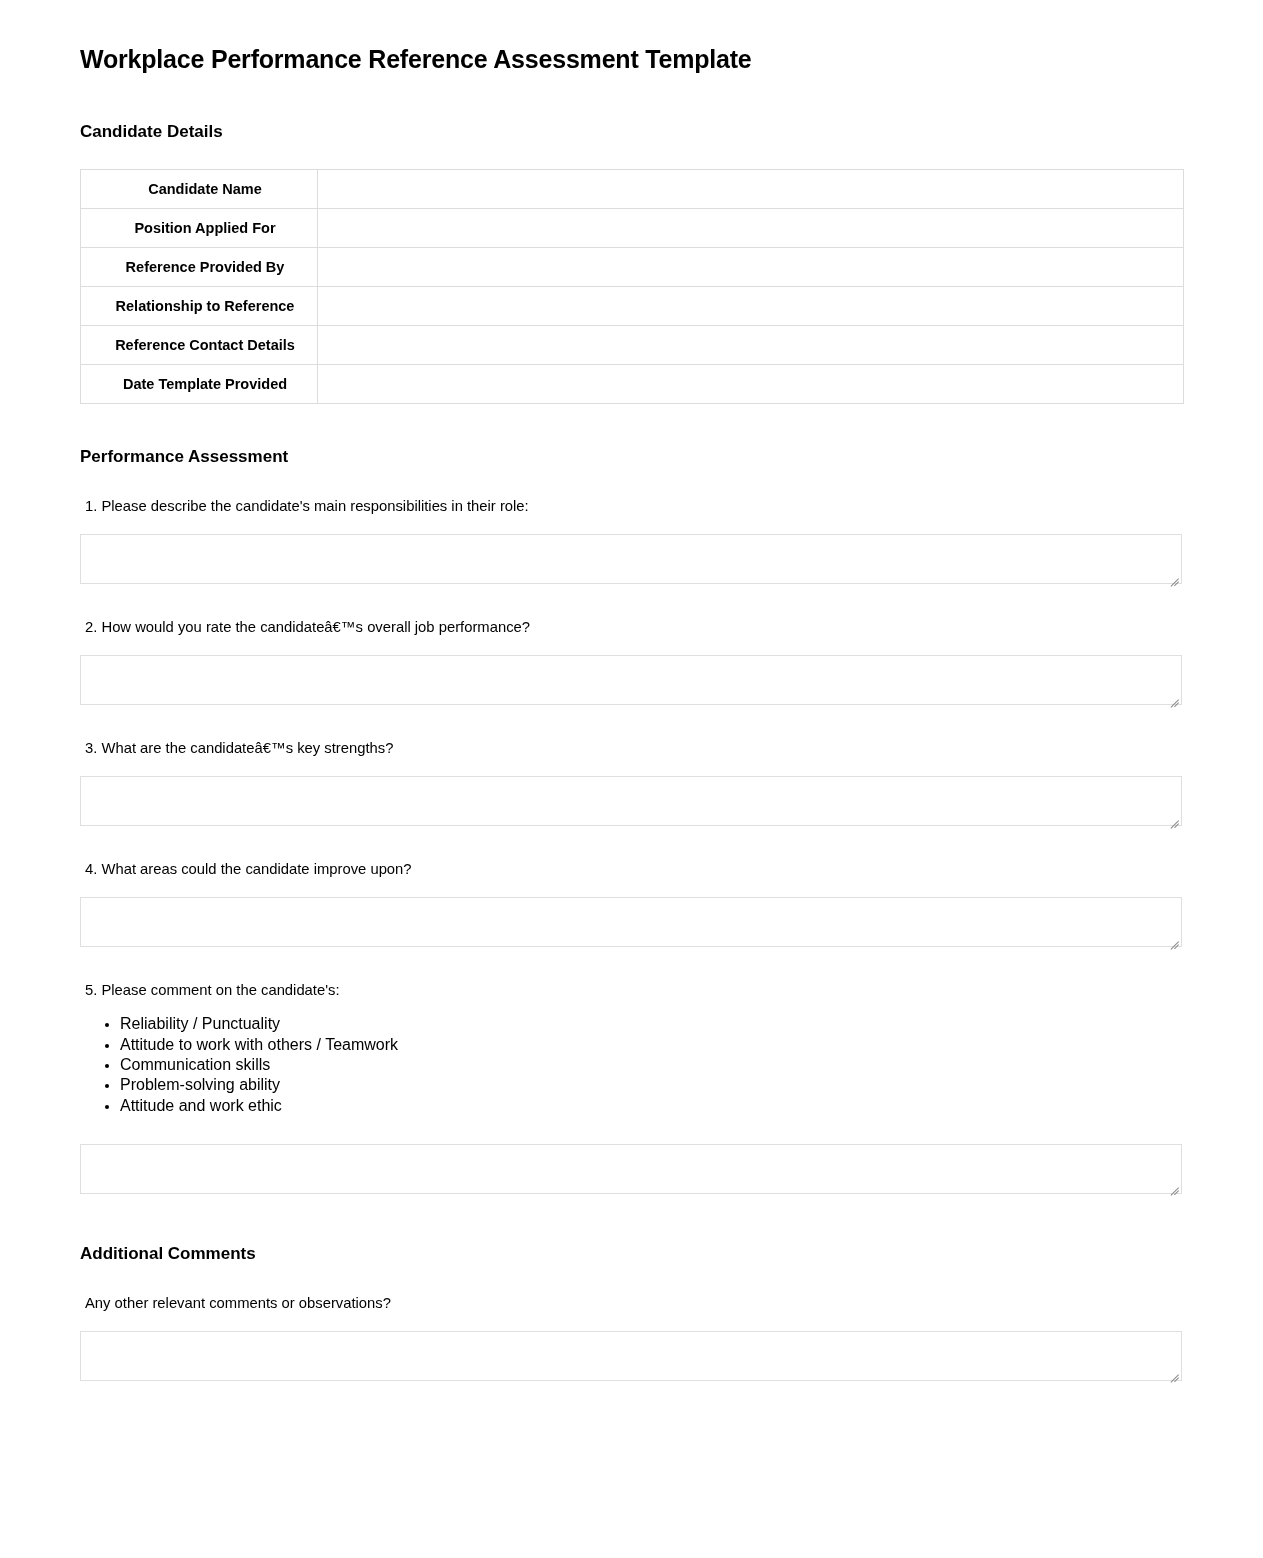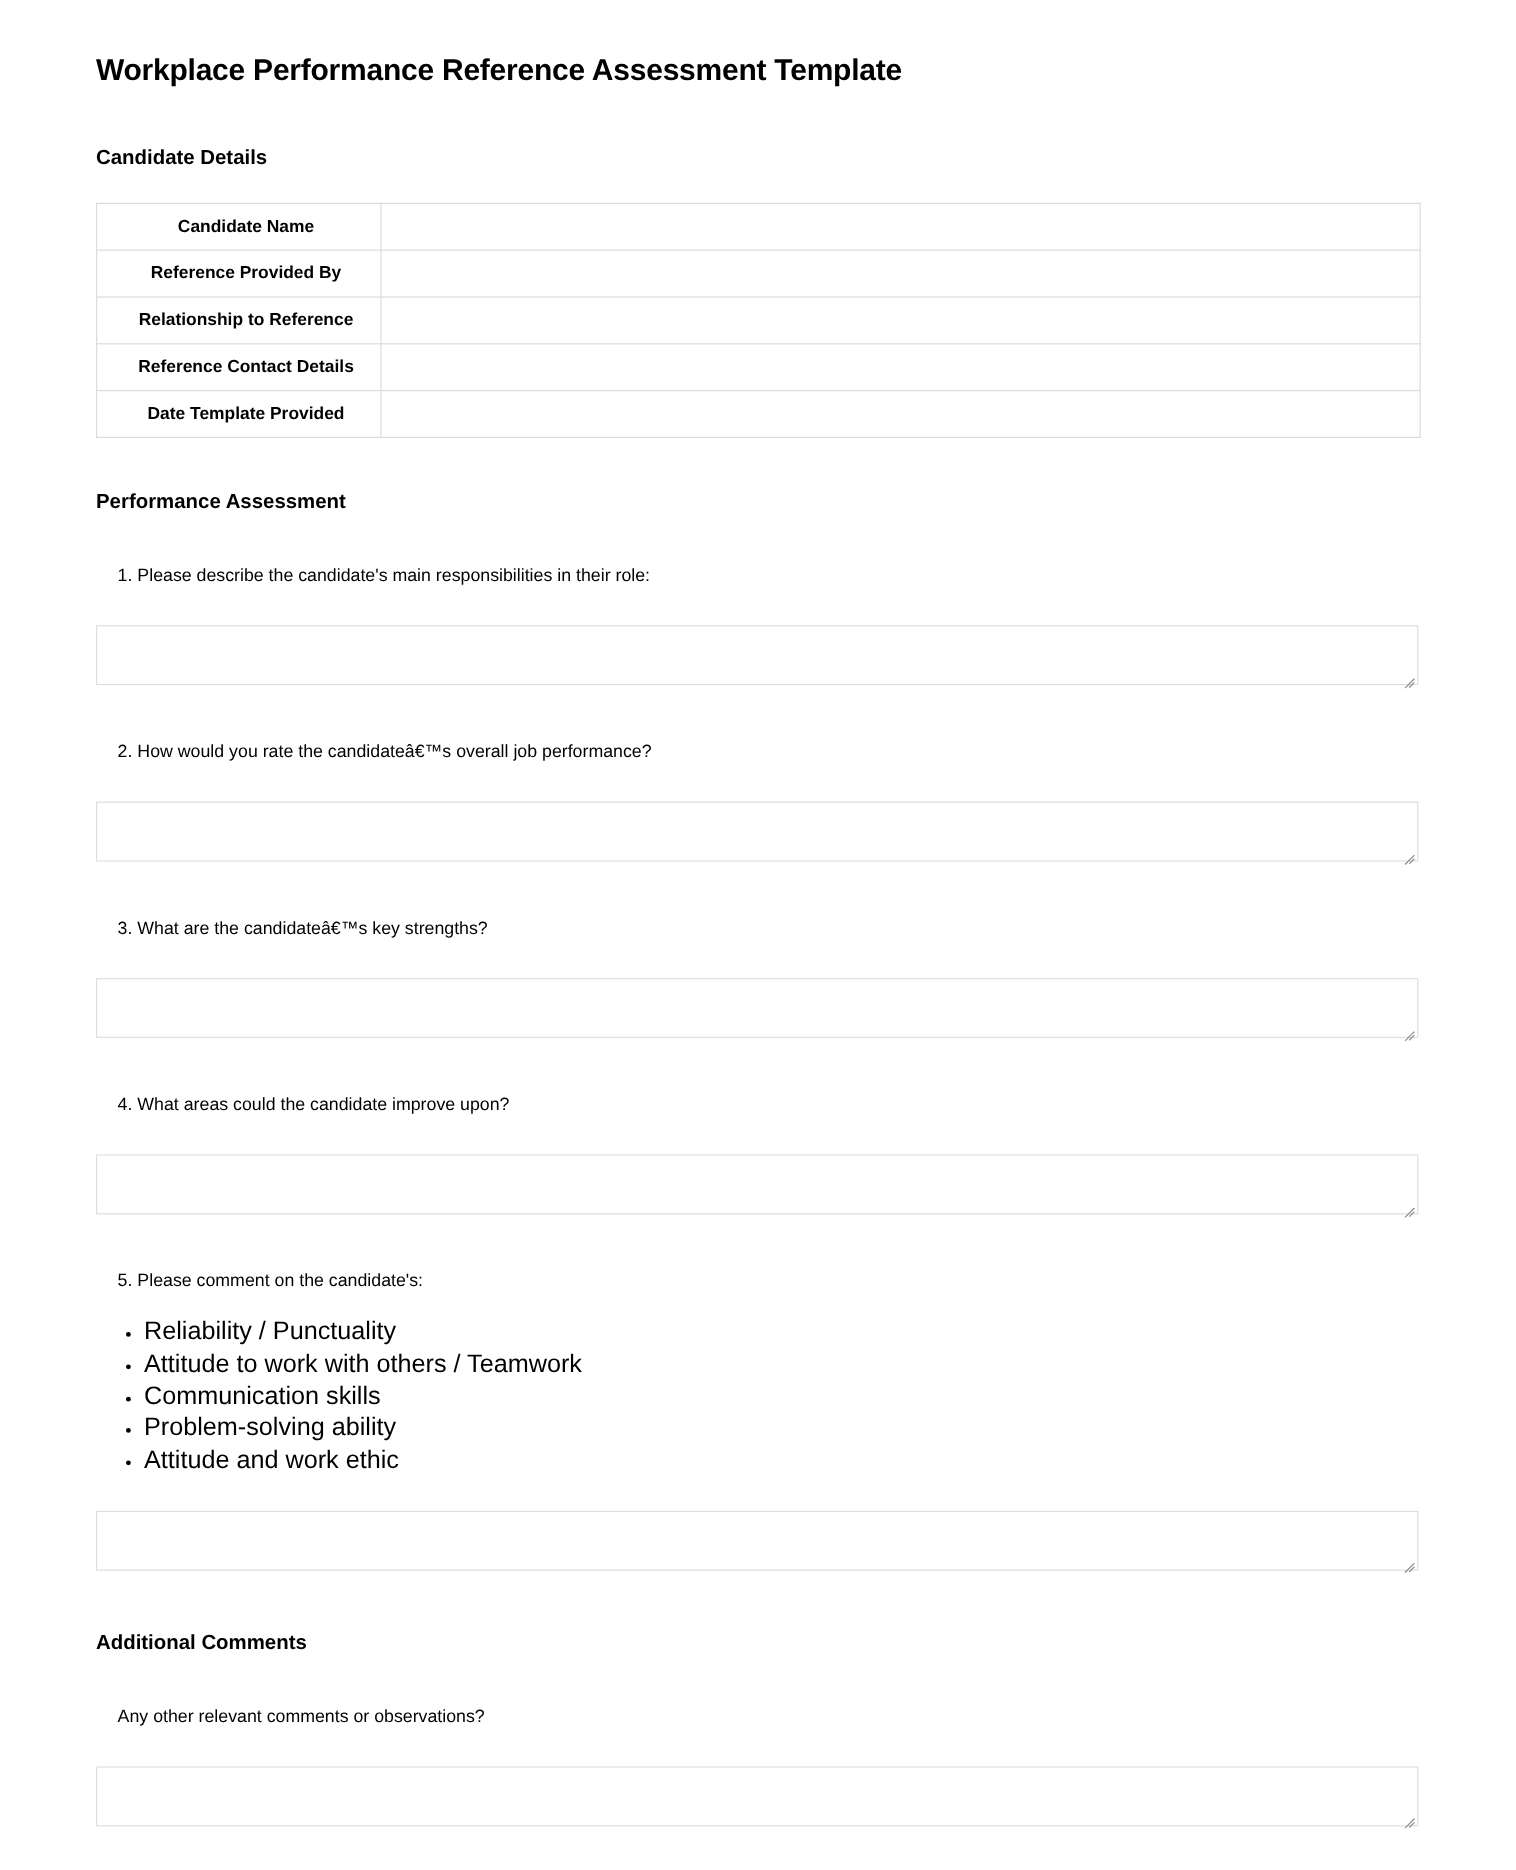--- a/index.html
+++ b/index.html
@@ -66,21 +66,21 @@
     background: #ffffff;
   }
 
   .sp-table-to-h2 { height: 42px; }
   .sp-h2-to-q { height: 24px; }
 
   .question {
     font-size: 14.8px;
     line-height: 1.35;
     color: #000;
-    margin: 18px;
+    margin: 5px;
     padding: 0;
   }
   .q-gap { height: 12px; }
   .after-box-gap { height: 29px; }
 
   .answer-box {
     width: 1102px;
     height: 50px;
     border: 1px solid #dfdfdf;
     background: #ffffff;
@@ -117,21 +117,21 @@
     transform: rotate(-45deg);
     transform-origin: right bottom;
   }
 
   ul.criteria {
     margin: 13px 0 0 0;
     padding: 0 0 0 40px;
     list-style-type: disc;
   }
   ul.criteria li {
-    font-size: 21px;
+    font-size: 16px;
     line-height: 1.27;
     color: #000;
     padding: 0;
     margin: 0;
   }
   ul.criteria li::marker { font-size: 13px; }
 
   .sp-list-to-box { height: 28px; }
   .sp-q5box-to-h2 { height: 49px; }
   .sp-ac-h2-to-q { height: 24px; }
@@ -146,20 +146,24 @@
   <div class="sp-title-to-h2"></div>
 
   <h2 class="section-heading">Candidate Details</h2>
 
   <div class="sp-h2-to-table"></div>
 
   <table class="details">
     <tbody>
       <tr>
         <td class="label-cell">Candidate Name</td>
+        <td class="value-cell"></td>
+      </tr>
+      <tr>
+        <td class="label-cell">Position Applied For</td>
         <td class="value-cell"></td>
       </tr>
       <tr>
         <td class="label-cell">Reference Provided By</td>
         <td class="value-cell"></td>
       </tr>
       <tr>
         <td class="label-cell">Relationship to Reference</td>
         <td class="value-cell"></td>
       </tr>

